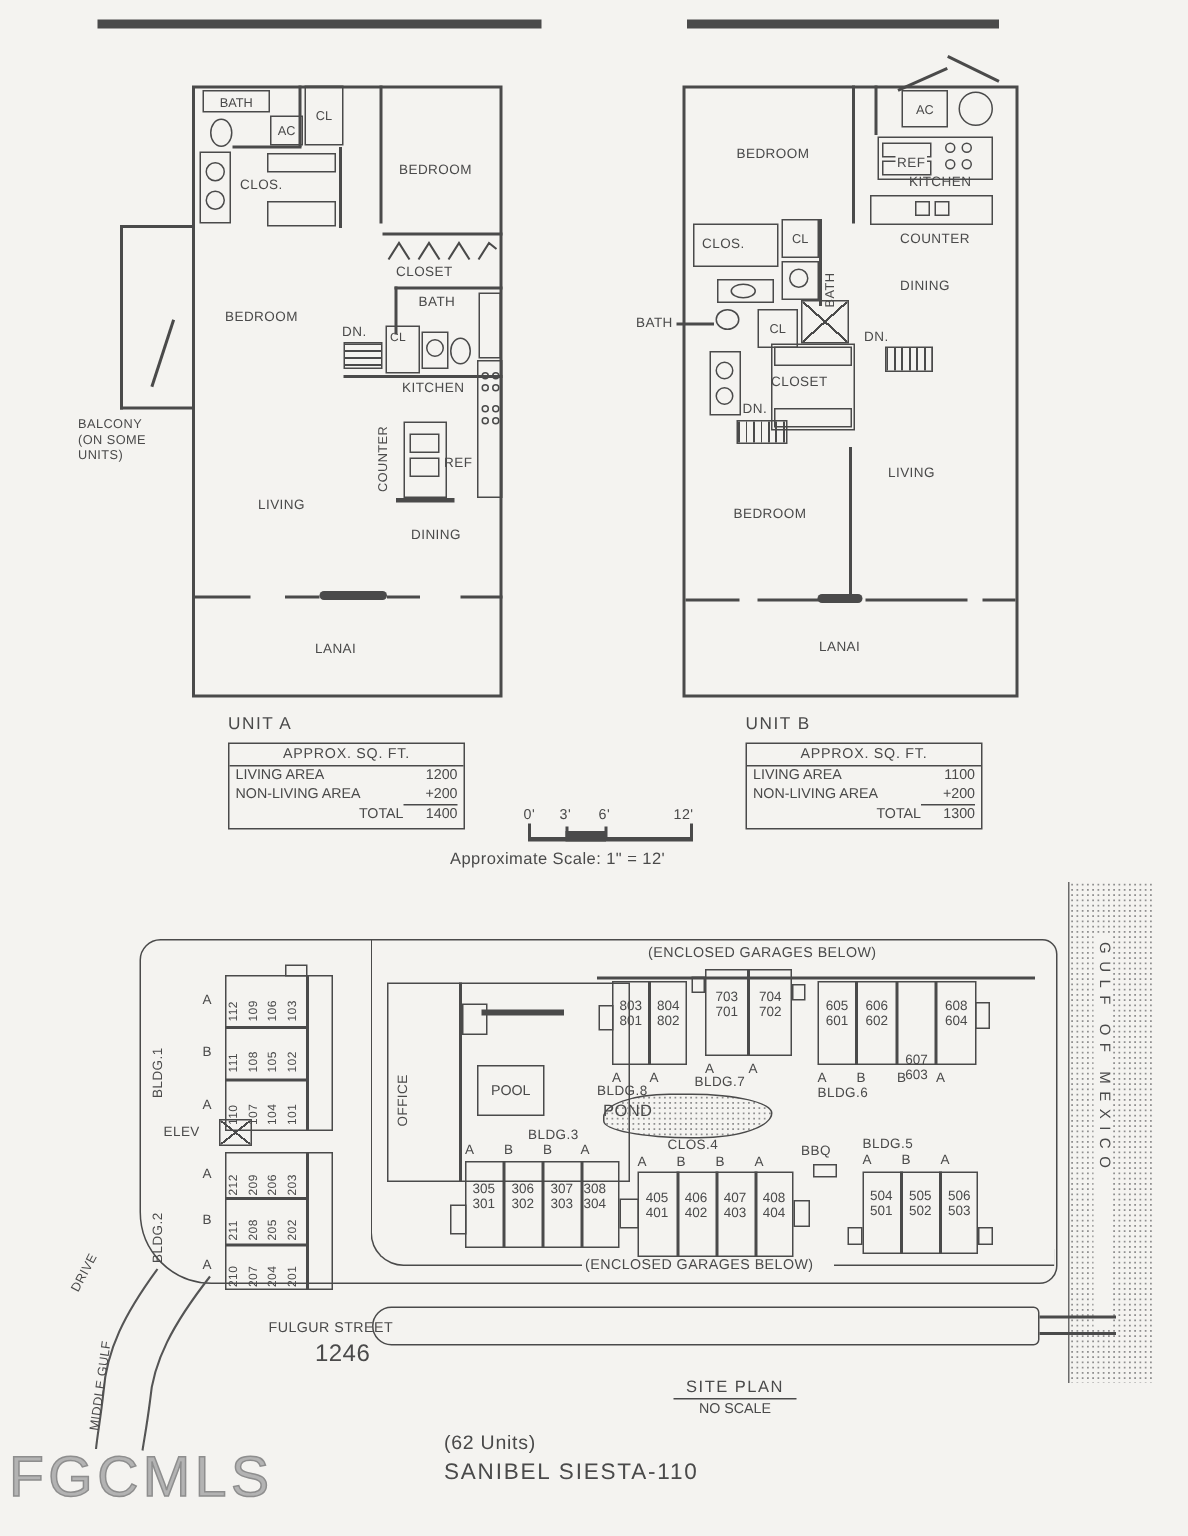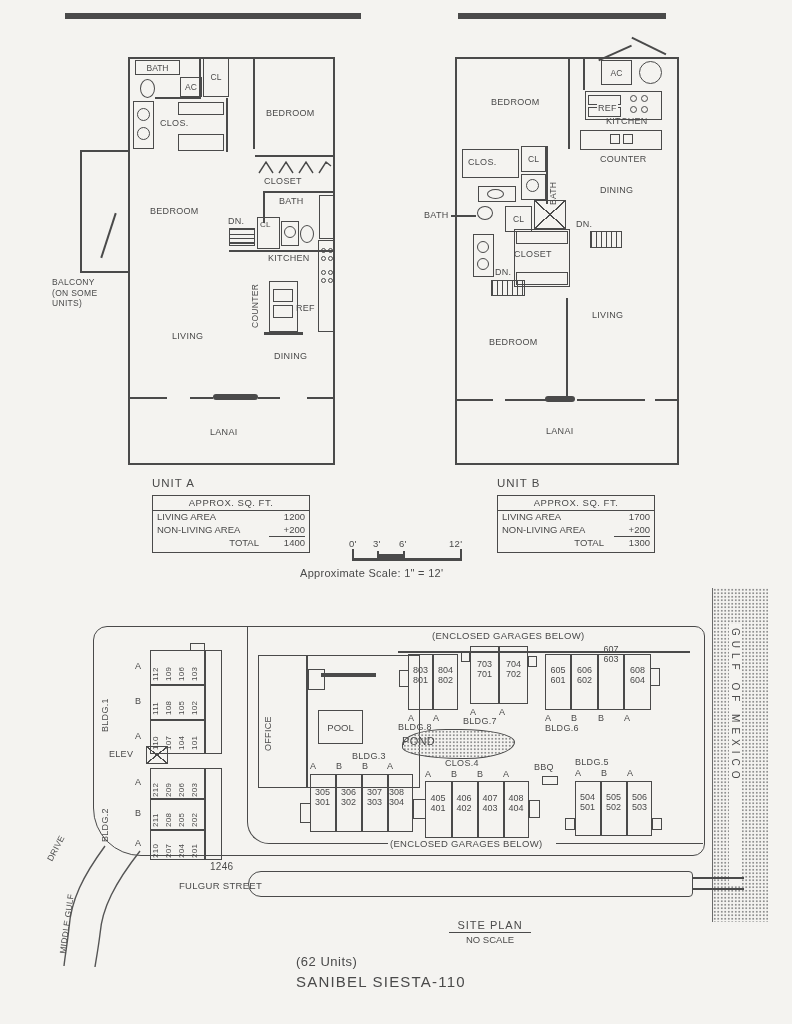--- a/index.html
+++ b/index.html
@@ -18,21 +18,21 @@
   .xbox{position:absolute;border:1.5px solid var(--ink);background:
     linear-gradient(to top right,transparent calc(50% - .7px),var(--ink) calc(50% - .7px) calc(50% + .7px),transparent calc(50% + .7px)),
     linear-gradient(to bottom right,transparent calc(50% - .7px),var(--ink) calc(50% - .7px) calc(50% + .7px),transparent calc(50% + .7px))}
   .dots{background-image:radial-gradient(circle,#8f8f8f .7px,transparent .9px);background-size:3.5px 3.5px}
   .cell{position:absolute;font-size:9px;line-height:9.5px;color:var(--ink);text-align:center}
   .cell span{display:block}
   .tbl{position:absolute;border:1.8px solid var(--ink);font-size:9.5px;color:var(--ink)}
   .tbl .hd{border-bottom:1.4px solid var(--ink);text-align:center;padding:1px 0 2px;letter-spacing:.5px}
   .tbl .rw{display:flex;justify-content:space-between;padding:0 4px;line-height:12.5px}
   .tbl .rw .val{width:36px;text-align:right}
-  .tbl .rw.r3{justify-content:flex-end;gap:10px}
+  .tbl .rw.r3{justify-content:flex-end;}
   .tbl .u{border-bottom:1.1px solid var(--ink)}
   .note{background:var(--bg);padding:0 2px}
   .gulftxt{position:absolute;writing-mode:vertical-rl;letter-spacing:5px;font-size:10px;color:var(--ink);background:var(--bg);padding:4px 1px}
   .wm{position:absolute;font-size:38px;letter-spacing:3px;color:#b3b3b3;-webkit-text-stroke:1px #8e8e8e;font-weight:500}
 </style>
 </head>
 <body>
 
 <div class="page">
 
@@ -206,21 +206,21 @@
   <div class="w" style="left:577px;top:399px;width:68px;height:2px"></div>
   <div class="w" style="left:655px;top:399px;width:22px;height:2px"></div>
   <div class="w" style="left:545px;top:396px;width:30px;height:6px;border-radius:3px"></div>
   <div class="l c" style="left:546px;top:426px;width:48px">LANAI</div>
 
   <div class="l c" style="left:497px;top:477px;width:158px;font-size:11.5px;letter-spacing:1px">UNIT B</div>
   <div class="tbl" style="left:497px;top:495px;width:158px;height:58px">
     <div class="hd">APPROX. SQ. FT.</div>
     <div class="rw">
         <span>LIVING AREA</span>
-        <span class="val">1700</span>
+        <span class="val">1100</span>
       </div>
     <div class="rw">
         <span>NON-LIVING AREA</span>
         <span class="val u">+200</span>
       </div>
     <div class="rw r3">
         <span>TOTAL</span>
         <span class="val">1300</span>
       </div>
   </div>
@@ -337,21 +337,21 @@
   <div class="w" style="left:597px;top:654px;width:1.5px;height:56px"></div>
   <div class="w" style="left:623px;top:654px;width:1.5px;height:56px"></div>
   <div class="cell" style="left:545px;top:666px;width:26px">
       <span>605</span>
       <span>601</span>
     </div>
   <div class="cell" style="left:571px;top:666px;width:27px">
       <span>606</span>
       <span>602</span>
     </div>
-  <div class="cell" style="left:598px;top:645px;width:26px">
+  <div class="cell" style="left:598px;top:702px;width:26px">
       <span>607</span>
       <span>603</span>
     </div>
   <div class="cell" style="left:624px;top:666px;width:27px">
       <span>608</span>
       <span>604</span>
     </div>
   <div class="l c" style="left:545px;top:713px;width:26px">A</div>
   <div class="l c" style="left:571px;top:713px;width:27px">B</div>
   <div class="l c" style="left:598px;top:713px;width:26px">B</div>
@@ -440,31 +440,32 @@
       <span>503</span>
     </div>
   <div class="b" style="left:565px;top:818px;width:10px;height:12px"></div>
   <div class="b" style="left:652px;top:818px;width:10px;height:12px"></div>
 
   <div class="l c note" style="left:388px;top:839px;width:168px;font-size:9.5px">(ENCLOSED GARAGES BELOW)</div>
 
   <div class="b" style="left:248px;top:871px;width:445px;height:26px;border-radius:13px 4px 4px 13px"></div>
   <div class="w" style="left:693px;top:877px;width:51px;height:1.5px"></div>
   <div class="w" style="left:693px;top:888px;width:51px;height:1.5px"></div>
-  <div class="l" style="left:210px;top:861px;font-size:10px">1246</div>
+  <div class="l" style="left:210px;top:894px;font-size:16px">1246</div>
   <div class="l" style="left:179px;top:881px;font-size:9.5px">FULGUR STREET</div>
 
   <svg style="position:absolute;left:25px;top:838px" width="125" height="135" viewBox="0 0 125 135">
     <path d="M80 8 C58 38 46 62 44 90 C42 108 40 118 39 128" fill="none" stroke="#555" stroke-width="1.4"></path>
     <path d="M115 13 C90 45 77 70 75 96 C73 112 71 122 70 129" fill="none" stroke="#555" stroke-width="1.4"></path>
   </svg>
   <div class="l" style="left:50px;top:856px;font-size:8.5px;transform:rotate(-62deg);transform-origin:left center">DRIVE</div>
   <div class="l v" style="left:63px;top:888px;height:66px;font-size:8.5px;transform:rotate(188deg)">MIDDLE GULF</div>
 
   <div style="position:absolute;left:438px;top:915px;width:104px;text-align:center;color:var(--ink)">
     <span style="display:inline-block;font-size:11px;letter-spacing:1px;border-bottom:1.4px solid var(--ink);padding:0 8px 1px">SITE PLAN</span>
     <span style="display:block;font-size:9.5px;margin-top:1px">NO SCALE</span>
   </div>
 
   <div class="l" style="left:296px;top:955px;font-size:13px;letter-spacing:.5px">(62 Units)</div>
   <div class="l" style="left:296px;top:974px;font-size:15px;letter-spacing:1.2px">SANIBEL SIESTA-110</div>
+  <div class="wm" style="left:6px;top:964px">FGCMLS</div>
 
 </div>
 
 </body></html>

